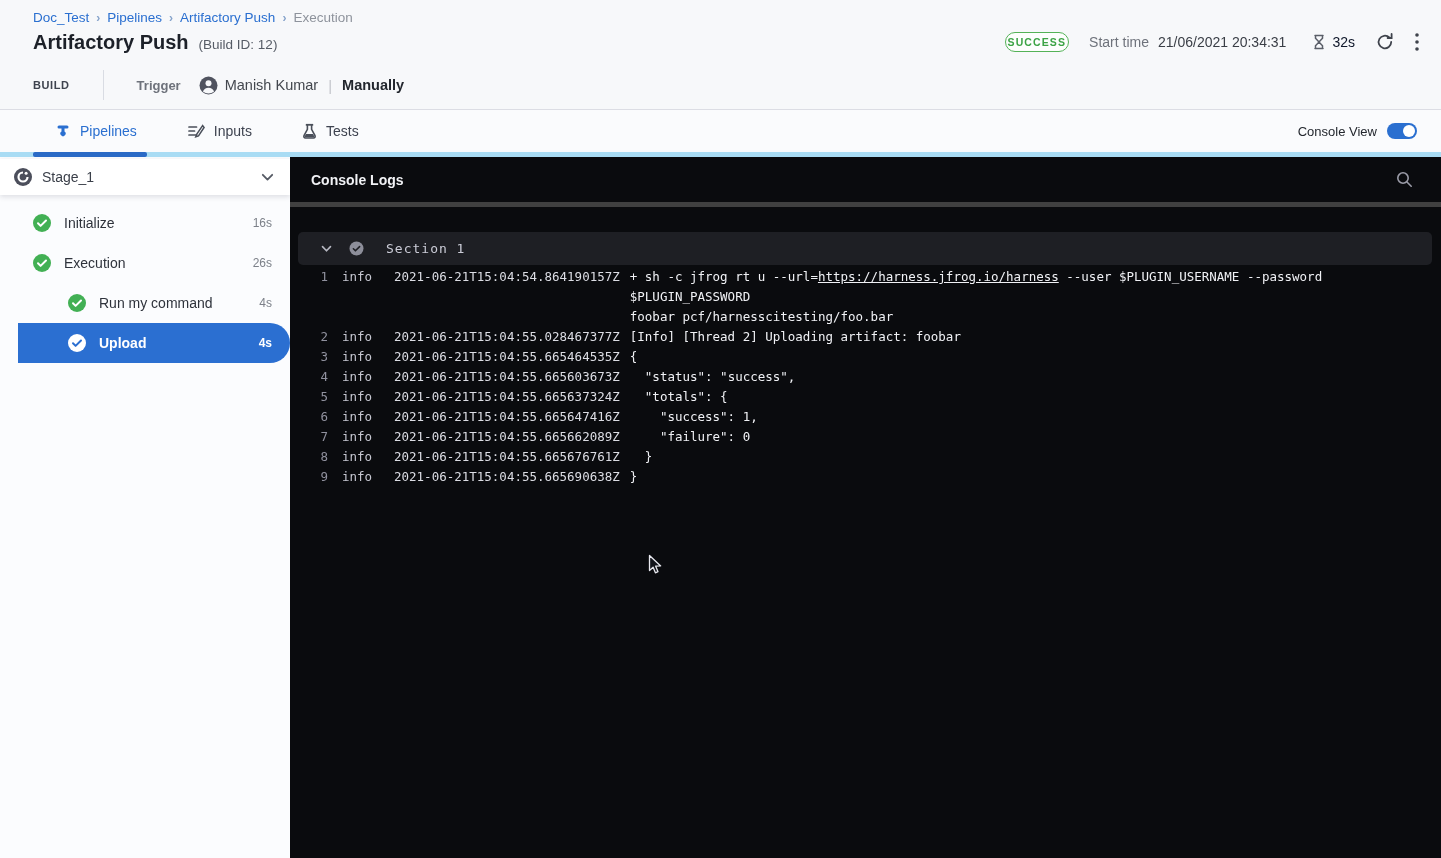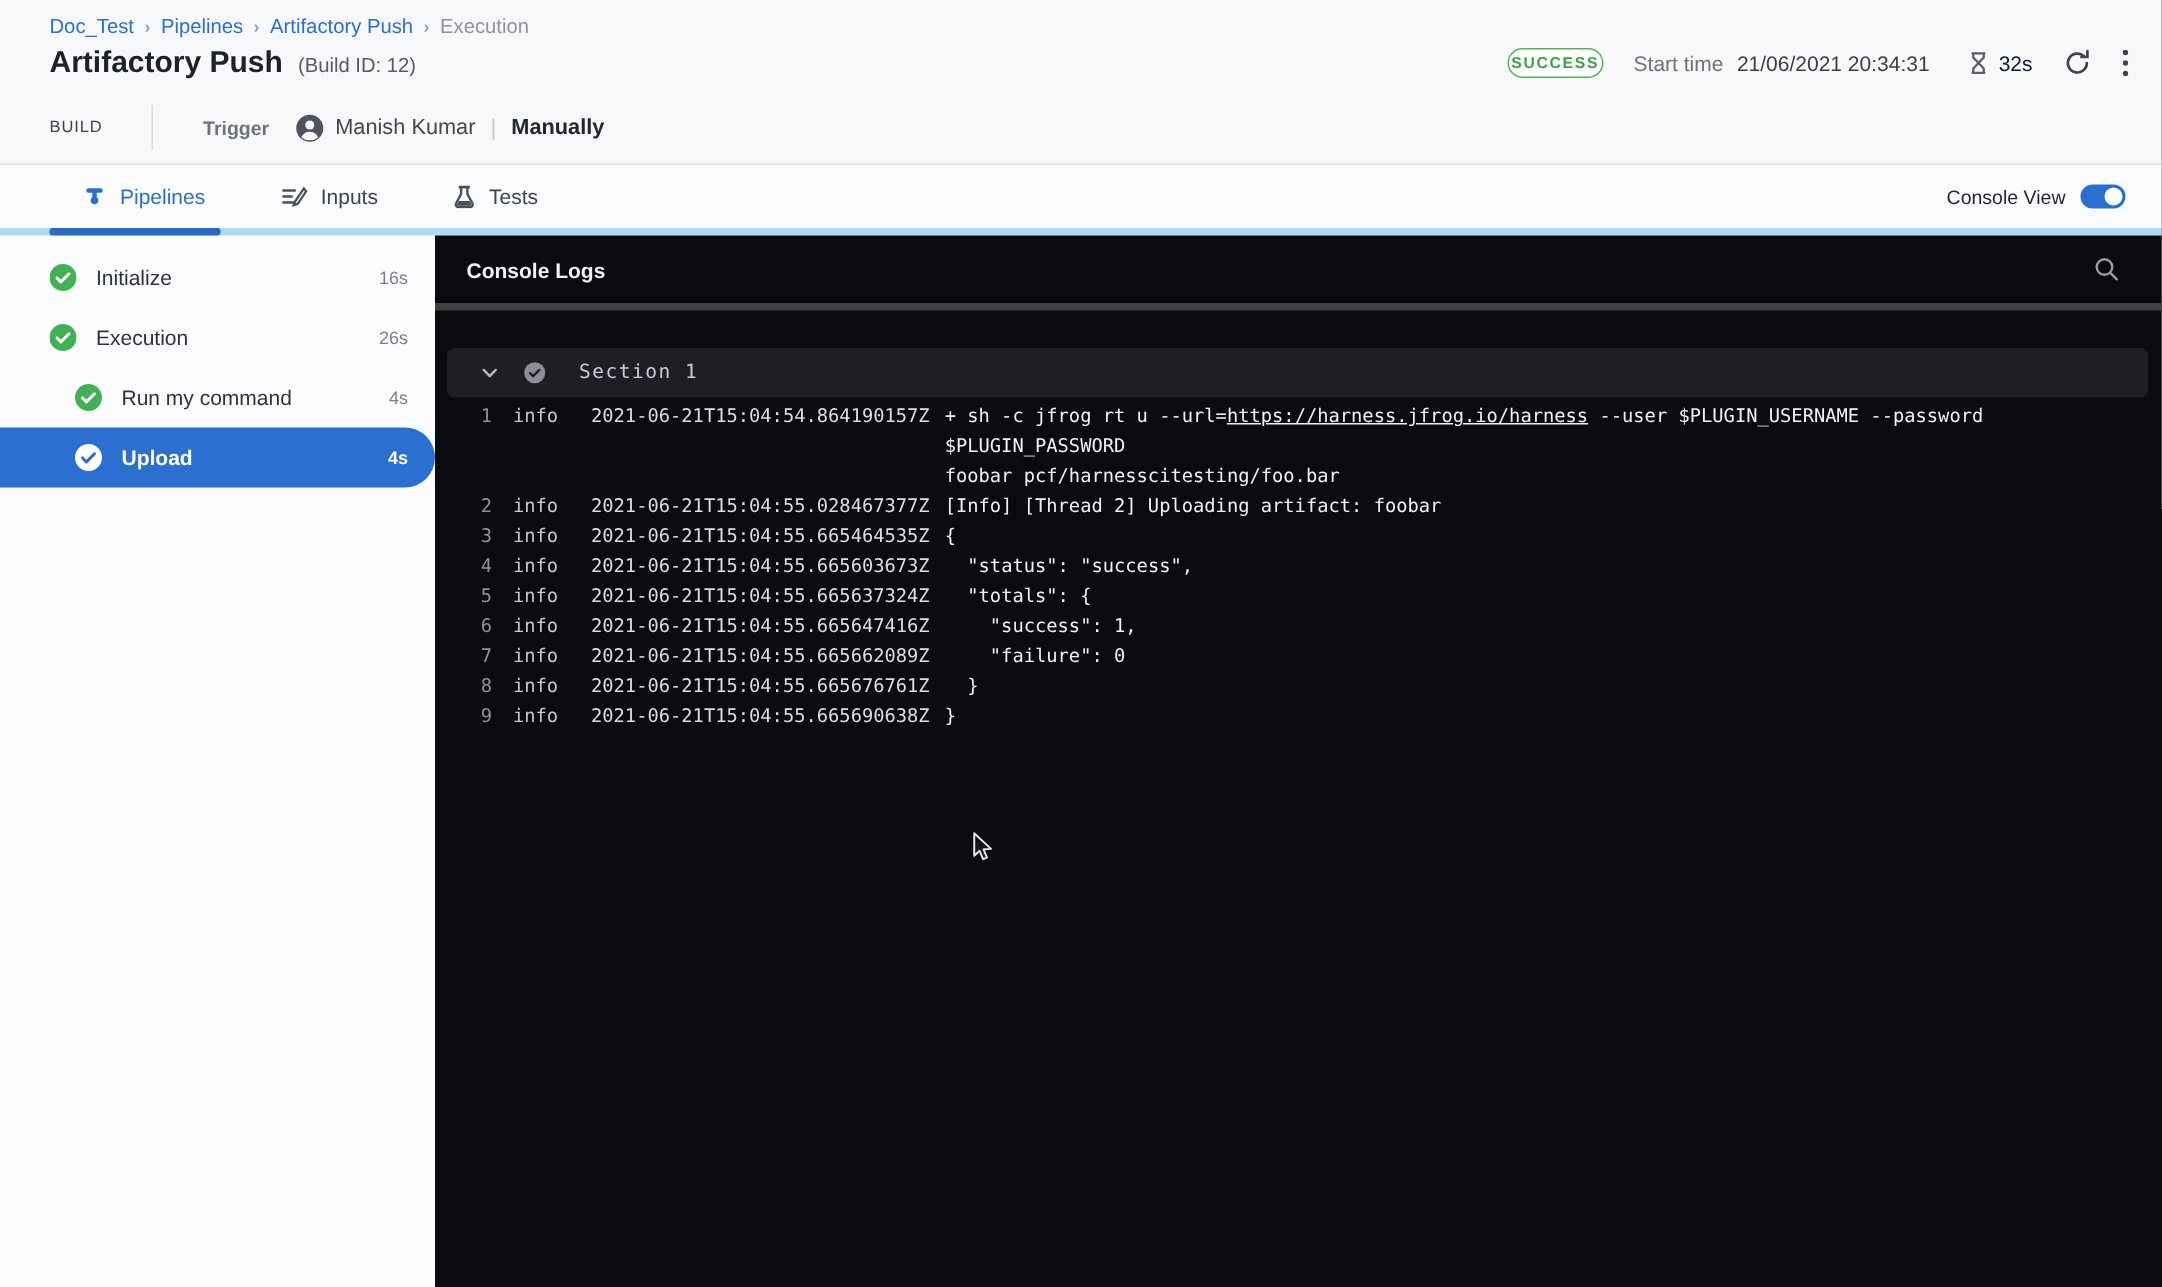--- a/index.html
+++ b/index.html
@@ -17,21 +17,21 @@
   .page-title { font-size:20px; font-weight:bold; color:#1d2129; }
   .build-id { font-size:13.5px; color:#565c66; }
   .header-right { position:absolute; top:32px; right:22px; display:flex; align-items:center; gap:20px; }
   .status-badge { border:1.6px solid #54b257; color:#3ca345; border-radius:11px; padding:3px 2px; font-size:10.5px; font-weight:bold; letter-spacing:1.1px; background:#fdfefd; }
   .start-time { display:flex; gap:9px; font-size:14px; align-items:center; }
   .start-time-label { color:#6e727b; }
   .start-time-value { color:#3a3e46; }
   .duration { display:flex; gap:6px; align-items:center; font-size:14px; color:#0f172a; margin-left:6px; }
   .icon-btn { display:flex; align-items:center; cursor:pointer; }
   .build-row { position:absolute; left:33px; top:70px; display:flex; align-items:center; height:30px; }
-  .build-label { font-size:11px; font-weight:normal; color:#3e434e; letter-spacing:.6px; }
+  .build-label { font-size:11px; font-weight:bold; color:#3e434e; letter-spacing:.6px; }
   .v-div { width:1px; height:30px; background:#d9dce3; margin:0 33px; }
   .trigger-label { font-size:13px; color:#6e727b; font-weight:bold; margin-right:18px; }
   .trigger-user { display:flex; align-items:center; gap:7px; font-size:14.5px; color:#43474e; }
   .pipe-sep { color:#c3c6cc; margin:0 10px; font-size:15px; }
   .trigger-type { font-size:14.5px; font-weight:bold; color:#23272e; }
 
   
   .tabbar { height:42px; background:#fafbfd; display:flex; align-items:center; padding-left:55px; position:relative; }
   .tab { display:flex; align-items:center; gap:9px; margin-right:50px; font-size:14px; color:#3e4350; cursor:pointer; }
   .tab.active { color:#2a6fd0; }
@@ -43,21 +43,21 @@
 
   
   .content { display:flex; height:701px; }
   .sidebar { width:290px; background:#fbfcfe; flex-shrink:0; }
   .stage-header { height:36px; margin-top:2px; background:#fff; box-shadow:0 2px 5px rgba(40,41,61,.14); display:flex; align-items:center; padding:0 16px 0 14px; gap:10px; cursor:pointer; }
   .stage-label { font-size:14px; color:#3a3f49; flex:1; }
   .steps { padding-top:8px; }
   .step { height:40px; display:flex; align-items:center; padding-right:18px; font-size:14px; color:#2e323b; cursor:pointer; }
   .step .sicon { margin-right:13px; display:flex; }
   .step.indent0 { padding-left:33px; }
-  .step.indent1 { padding-left:50px; }
+  .step.indent1 { padding-left:50px;margin-left:18px; }
   .step .dur { margin-left:auto; font-size:12px; color:#7c8089; }
   .step.selected { background:#2b6fd1; border-radius:0 20px 20px 0; color:#fff; font-weight:bold; }
   .step.selected .dur { color:#fff; font-weight:bold; }
 
   
   .console { flex:1; background:#0a0b0e; position:relative; color:#e9e9ef; }
   .console-header { height:50px; display:flex; align-items:center; justify-content:space-between; padding:0 27px 0 21px; border-bottom:5px solid #404040; }
   .console-title { font-size:14px; font-weight:bold; color:#f1f2f5; }
   .section-header { margin:25px 9px 0 8px; height:33px; background:#1e1f24; border-radius:5px; display:flex; align-items:center; padding-left:23px; cursor:pointer; }
   .section-check { margin-left:17px; display:flex; }
@@ -175,20 +175,35 @@
           <span class="knob"></span>
         </span>
     </div>
   </div>
   <div class="strip">
     <div class="active-underline"></div>
   </div>
 
   <div class="content">
     <div class="sidebar">
+      <div class="stage-header">
+        <span style="display:flex;">
+          <svg width="18" height="18" viewBox="0 0 18 18">
+            <circle cx="9" cy="9" r="9" fill="#4b4e5b"></circle>
+            <path d="M9 3.4a5.6 5.6 0 1 0 5.6 5.6h-2.2A3.4 3.4 0 1 1 9 5.6z" fill="#fff"></path>
+            <circle cx="12.1" cy="5.3" r="1.5" fill="#fff"></circle>
+          </svg>
+        </span>
+        <span class="stage-label">Stage_1</span>
+        <span style="display:flex;">
+          <svg width="13" height="9" viewBox="0 0 13 9" fill="none" stroke="#555a64" stroke-width="1.8" stroke-linecap="round" stroke-linejoin="round">
+              <path d="M1.8 1.8L6.5 6.6l4.7-4.8"></path>
+            </svg>
+        </span>
+      </div>
       <div class="steps">
           <div class="step indent0">
             <span class="sicon">
               <svg width="18" height="18" viewBox="0 0 18 18">
                 <circle cx="9" cy="9" r="9" fill="#42b054"></circle>
                 <path d="M5 9.3l2.6 2.6L13 6.5" stroke="#ffffff" stroke-width="2" fill="none" stroke-linecap="round" stroke-linejoin="round"></path>
               </svg>
             </span>
             <span>Initialize</span>
             <span class="dur">16s</span>

